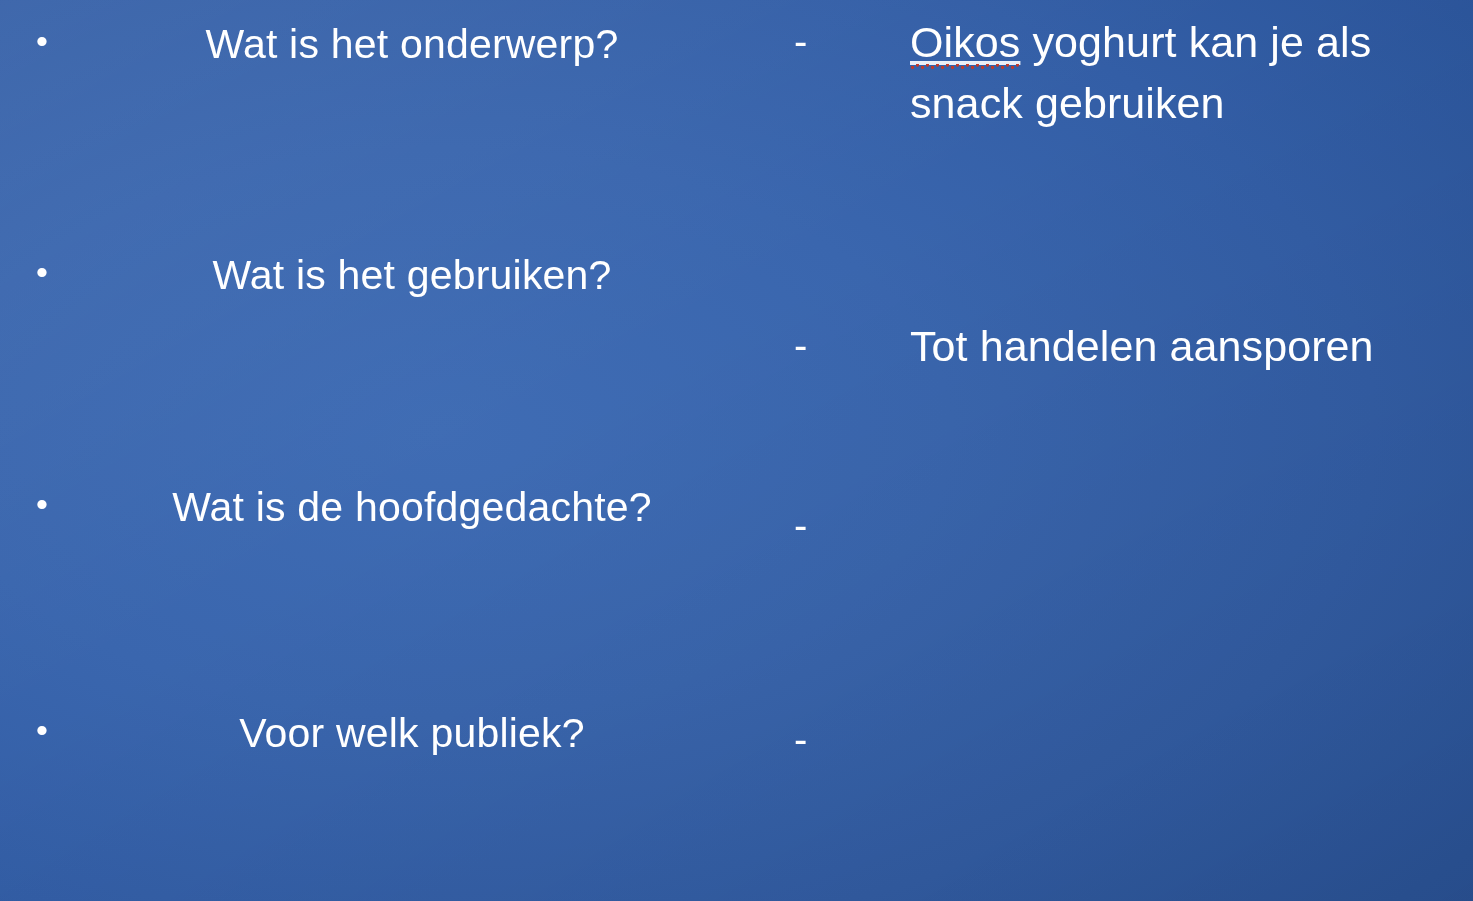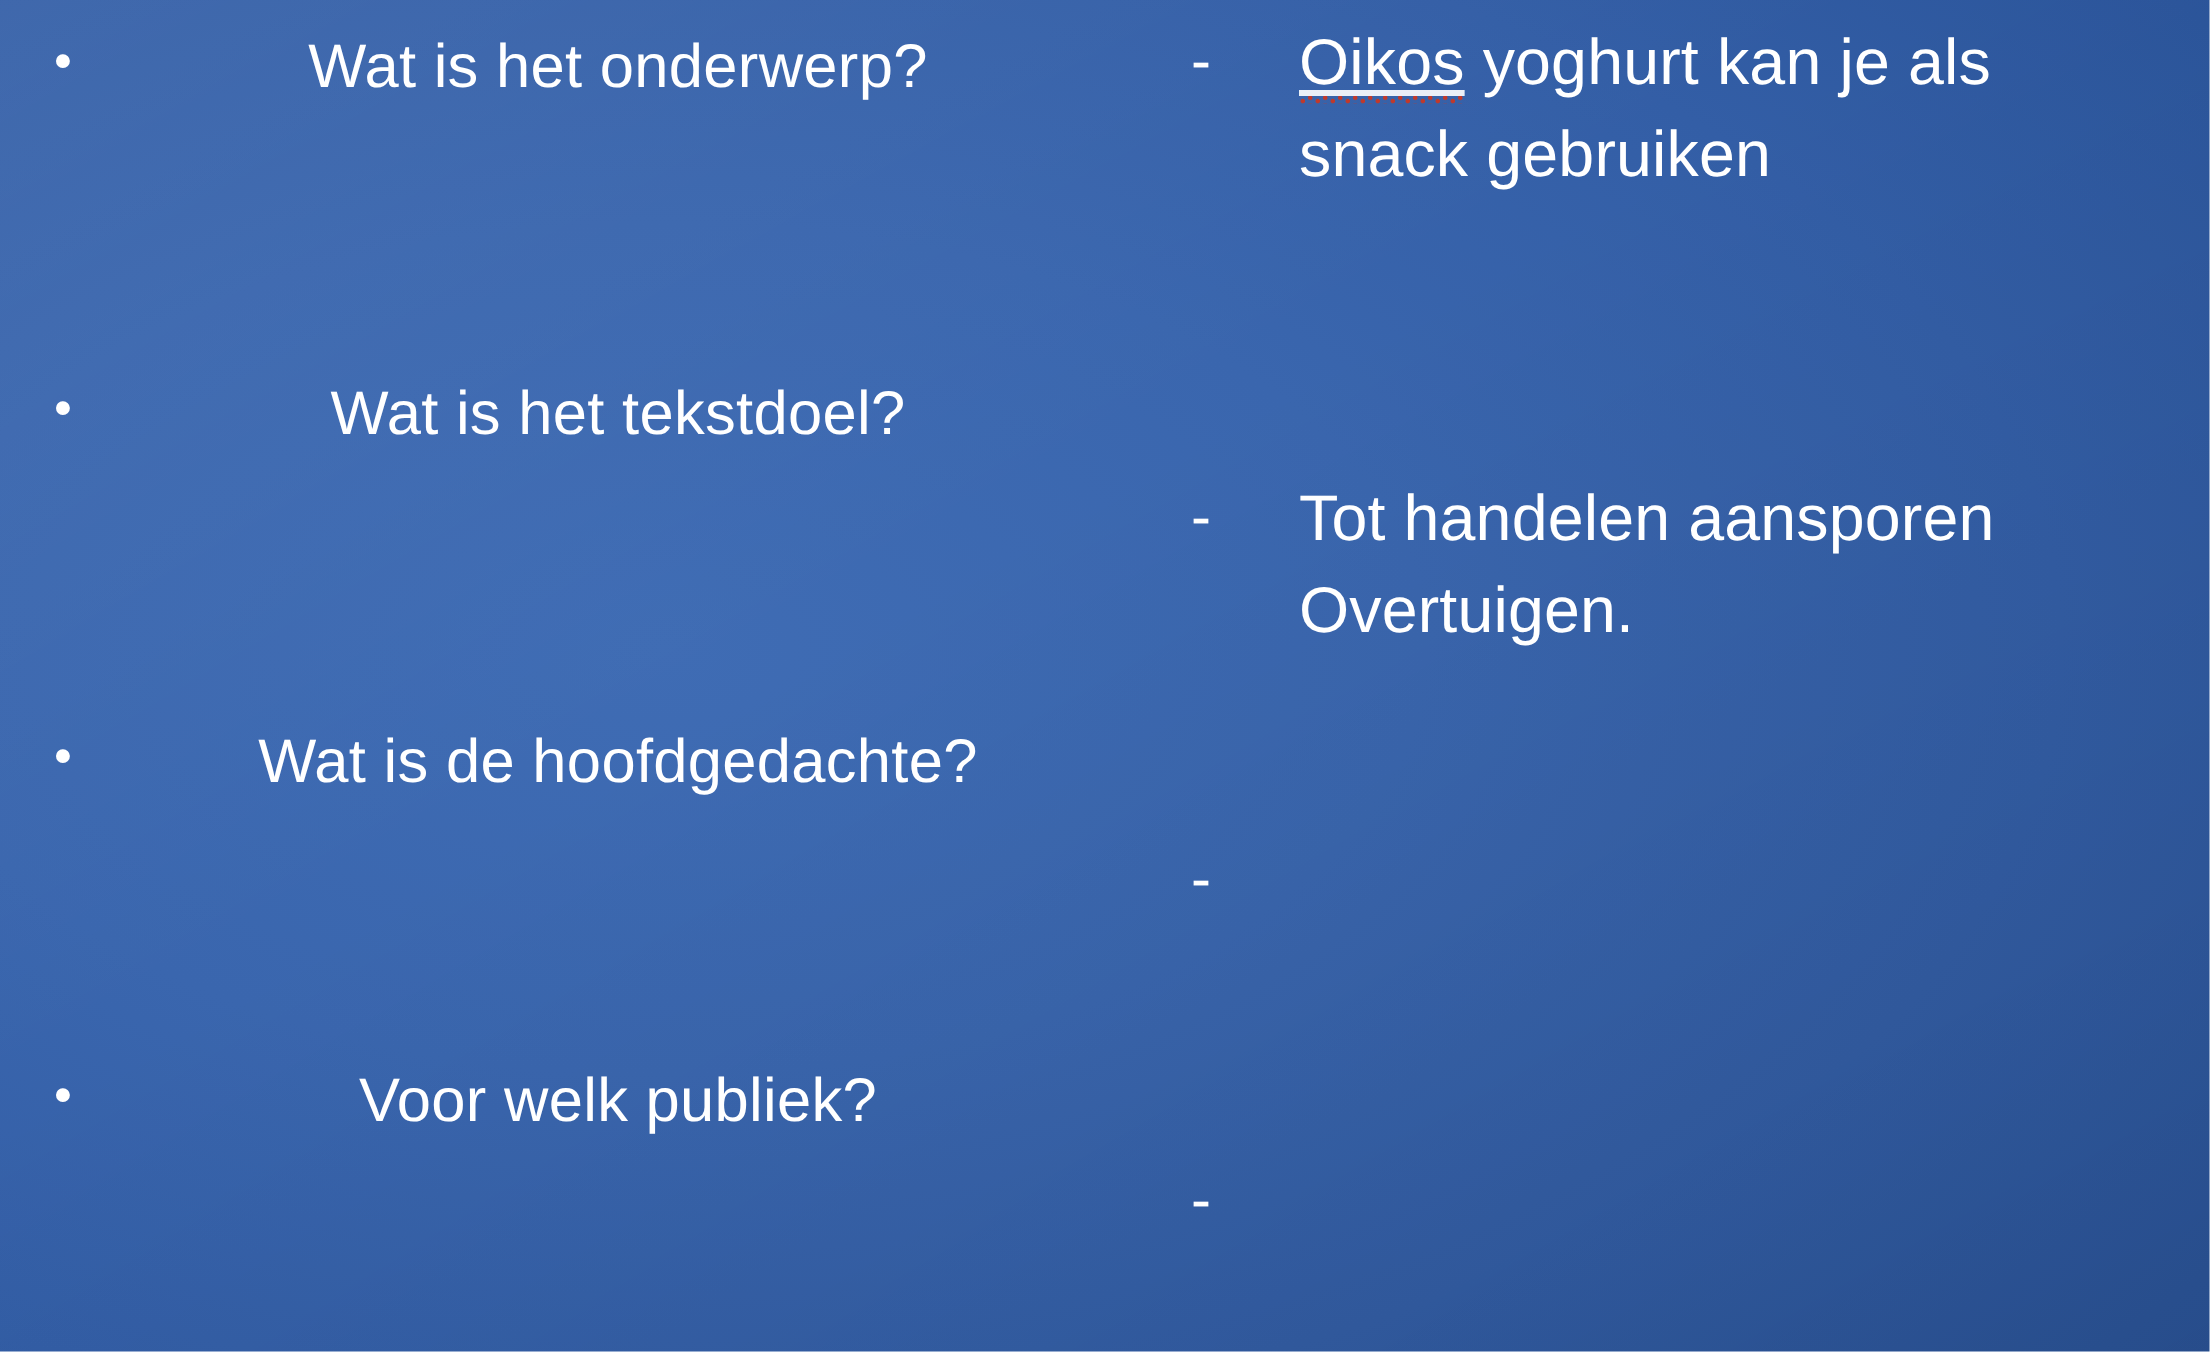--- a/index.html
+++ b/index.html
@@ -83,20 +83,21 @@
   }
   .a-dash {
     flex: 0 0 auto;
     width: 72px;
     font-size: 40px;
     line-height: 1.48;
   }
   .a-text {
     flex: 1 1 auto;
     max-width: 560px;
+    margin-left: 44px;
   }
   .a1 { margin-top: 0px; }
   .a2 { margin-top: 182px; }
   .a3 { margin-top: 119px; }
   .a4 { margin-top: 155px; }
 
   .u-plain {
     text-decoration: underline;
     text-decoration-color: rgba(255,255,255,0.9);
     text-underline-offset: 4px;
@@ -130,21 +131,21 @@
 
     <div class="col-left">
 
       <div class="q-item q1">
         <span class="q-bullet">•</span>
         <span class="q-text">Wat is het onderwerp?</span>
       </div>
 
       <div class="q-item q2">
         <span class="q-bullet">•</span>
-        <span class="q-text">Wat is het tekstdoel?</span>
+        <span class="q-text">Wat is het gebruiken?</span>
       </div>
 
       <div class="q-item q3">
         <span class="q-bullet">•</span>
         <span class="q-text">Wat is de hoofdgedachte?</span>
       </div>
 
       <div class="q-item q4">
         <span class="q-bullet">•</span>
         <span class="q-text">Voor welk publiek?</span>
@@ -154,21 +155,21 @@
 
     <div class="col-right">
 
       <div class="a-item a1">
         <span class="a-dash">-</span>
         <span class="a-text"><span class="sp u-plain">Oikos</span><span> yoghurt kan je als snack gebruiken</span></span>
       </div>
 
       <div class="a-item a2">
         <span class="a-dash">-</span>
-        <span class="a-text"><span class="nowrap">Tot handelen aansporen</span><br><span>Overtuigen.</span></span>
+        <span class="a-text"><span class="nowrap">Tot handelen aansporen</span><br></span>
       </div>
 
       <div class="a-item a3">
         <span class="a-dash">-</span>
       </div>
 
       <div class="a-item a4">
         <span class="a-dash">-</span>
         <span class="a-text"><br></span>
       </div>

